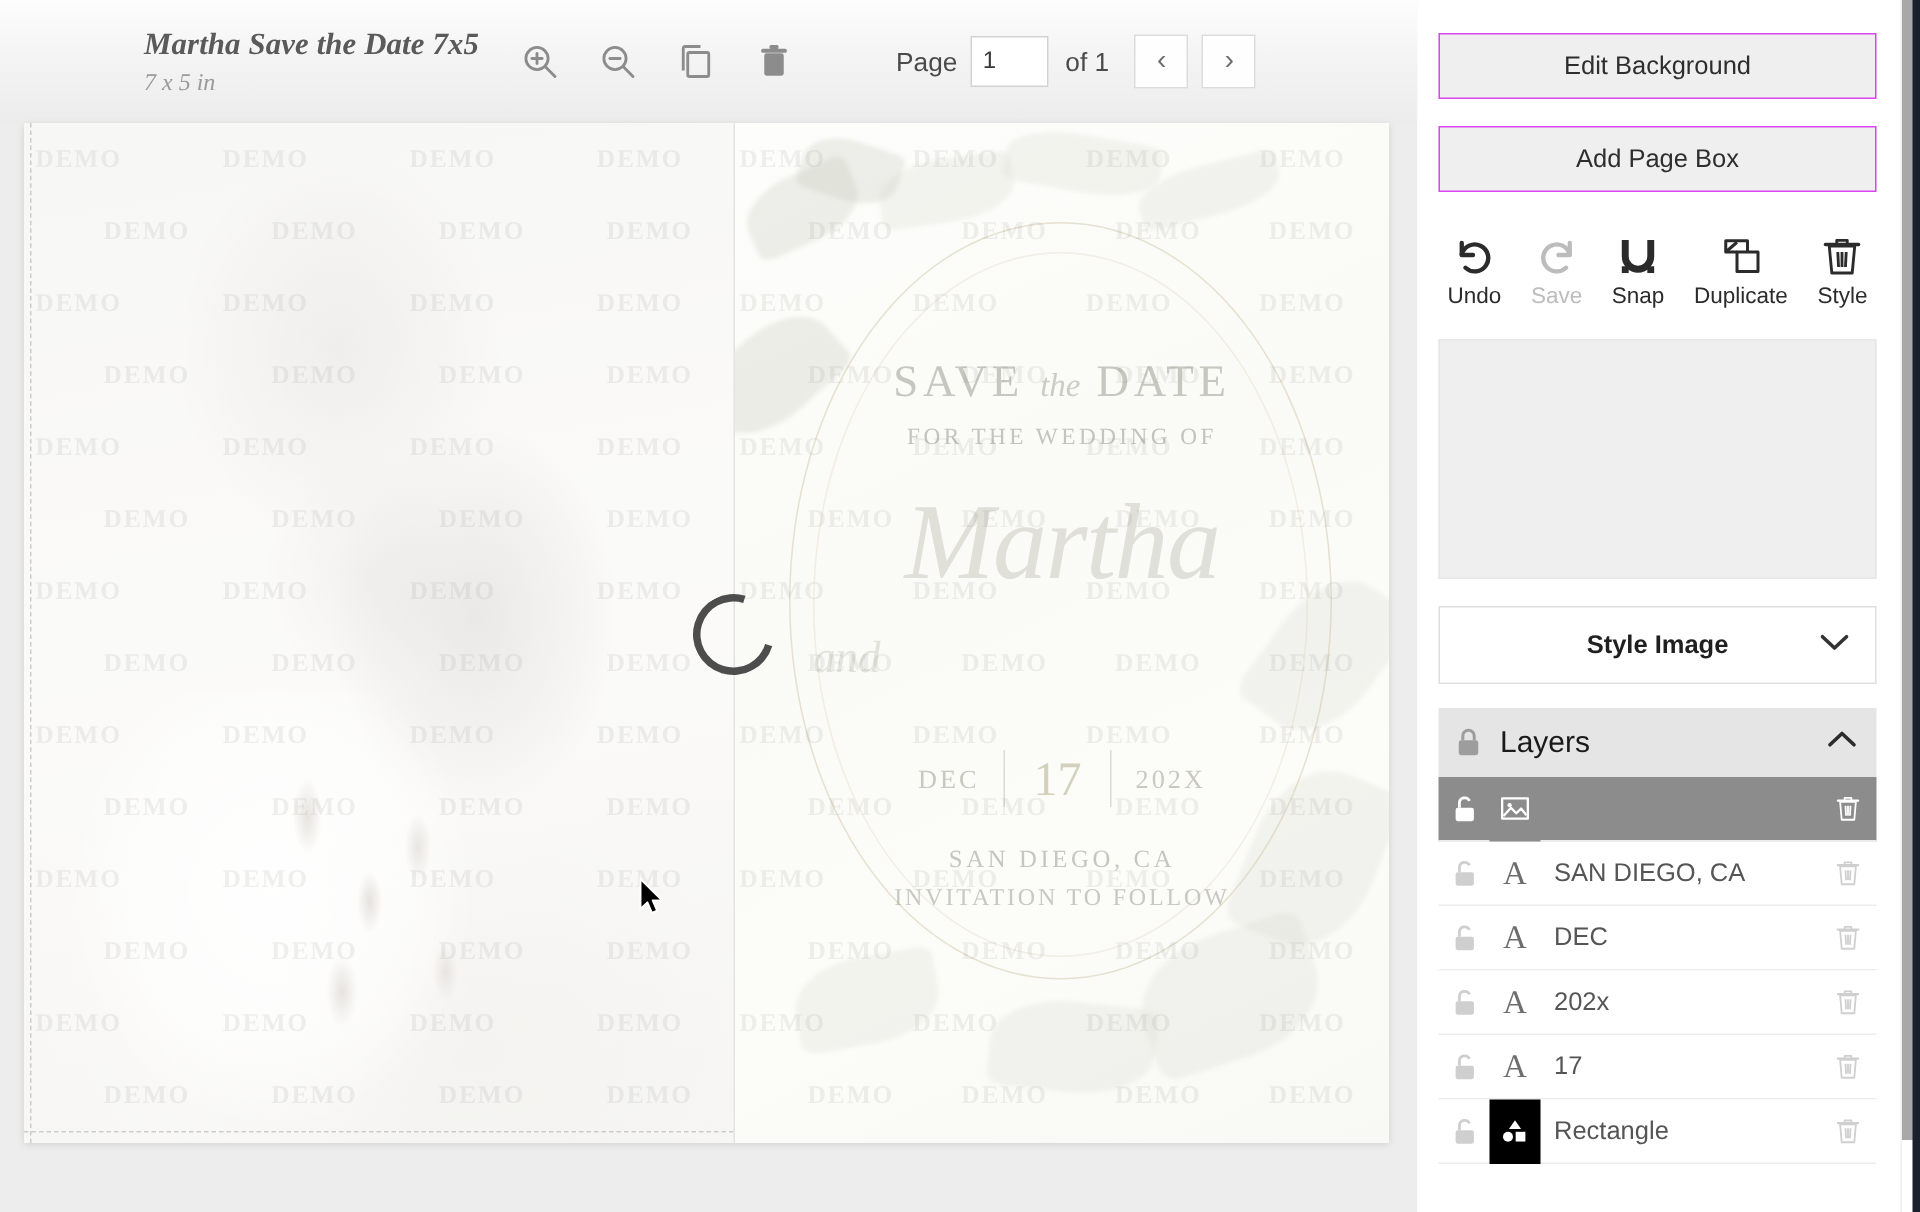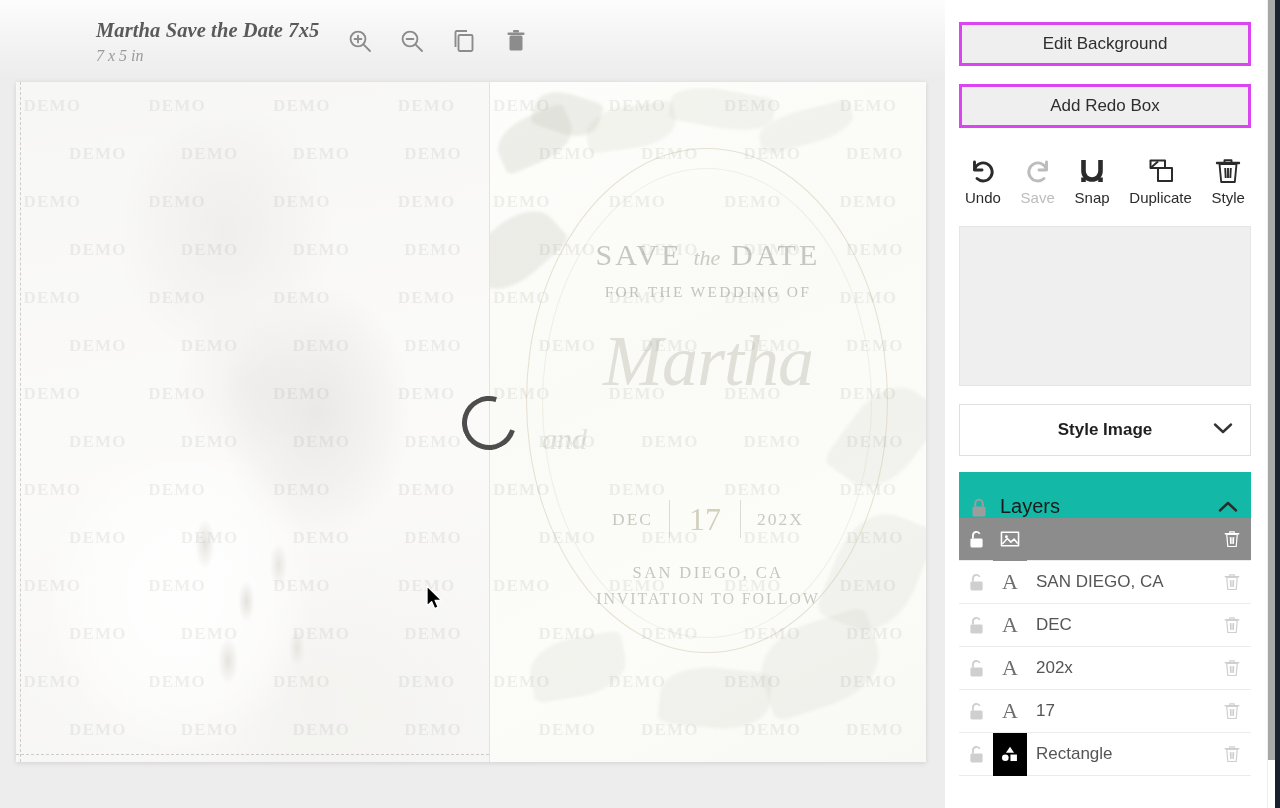--- a/index.html
+++ b/index.html
@@ -319,21 +319,21 @@
     width: 320px;
     height: 808px;
     background: #ffffff;
     padding: 22px 14px 0 14px;
     overflow: hidden;
   }
   .side-btn {
     height: 44px;
     width: 100%;
     background: #efefef;
-    border: 3px solid #d946ef;
+    border: 1px solid #d946ef;
     display: flex; align-items: center; justify-content: center;
     font-size: 17px;
     color: #2e2e2e;
     cursor: pointer;
     margin-bottom: 18px;
     font-family: "Liberation Sans", sans-serif;
   }
   .tool-row {
     display: flex;
     justify-content: space-between;
@@ -367,22 +367,22 @@
     font-size: 17px;
     color: #1f1f1f;
     font-weight: bold;
     cursor: pointer;
     margin-bottom: 16px;
   }
   .style-bar .chev { position: absolute; right: 16px; top: 50%; transform: translateY(-50%); color: #333; }
 
   .layers-head {
     height: 46px;
-    background: #14b8a6;
-    display: flex; align-items: flex-end;
+    background: #e5e5e5;
+    display: flex; align-items: center;
     padding: 0 12px;
     cursor: pointer;
   }
   .layers-head .lk { margin-right: 13px; color: #9d9d9d; display: flex; }
   .layers-title { font-size: 20px; color: #1a1a1a; flex: 1; font-family: "Liberation Sans", sans-serif; }
   .layers-head .chev { color: #2b2b2b; }
 
   .layer-row {
     display: flex; align-items: center;
     height: 43px;
@@ -469,20 +469,27 @@
         </div>
         <div class="tb-icon" title="Delete Page">
           <svg width="26" height="26" viewBox="0 0 26 26" fill="currentColor">
             <rect x="6.5" y="7.5" width="13" height="15" rx="1.6"></rect>
             <rect x="4.5" y="4.5" width="17" height="2.6" rx="1"></rect>
             <rect x="10" y="2" width="6" height="2.6" rx="1"></rect>
           </svg>
         </div>
       </div>
 
+      <div class="page-nav">
+        <span class="page-label">Page</span>
+        <input class="page-input" value="1" style="">
+        <span class="page-of">of 1</span>
+        <div class="page-arrow">‹</div>
+        <div class="page-arrow">›</div>
+      </div>
     </div>
 
     <div class="canvas-wrap">
 
       <div class="panel panel-left">
         <div class="photo-bg"></div>
         <div class="photo-white"></div>
         <div class="photo-dress"></div>
         <div class="photo-vine"></div>
         <div class="demo-layer" id="demo-left">
@@ -710,21 +717,21 @@
     <div class="cursor">
       <svg width="20" height="28" viewBox="0 0 20 28">
         <path d="M2,1 L2,21 L6.6,16.6 L9.6,23.6 L13.1,22.1 L10.1,15.3 L16.2,15.1 Z" fill="#000000" stroke="#ffffff" stroke-width="1.3" stroke-linejoin="round"></path>
       </svg>
     </div>
   </div>
 
   <div class="sidebar">
 
     <div class="side-btn">Edit Background</div>
-    <div class="side-btn">Add Redo Box</div>
+    <div class="side-btn">Add Page Box</div>
 
     <div class="tool-row">
       <div class="tool">
         <span class="tool-ico">
           <svg width="30" height="30" viewBox="0 0 30 30" fill="none" stroke="currentColor" stroke-width="2.9" stroke-linecap="round">
             <path d="M6.5 13.5 A9 9 0 1 1 9 22.5"></path>
               <path d="M6.5 6 L6.5 14 L14 14" stroke-linejoin="round"></path>
           </svg>
         </span>
         <span class="tool-lbl">Undo</span>

